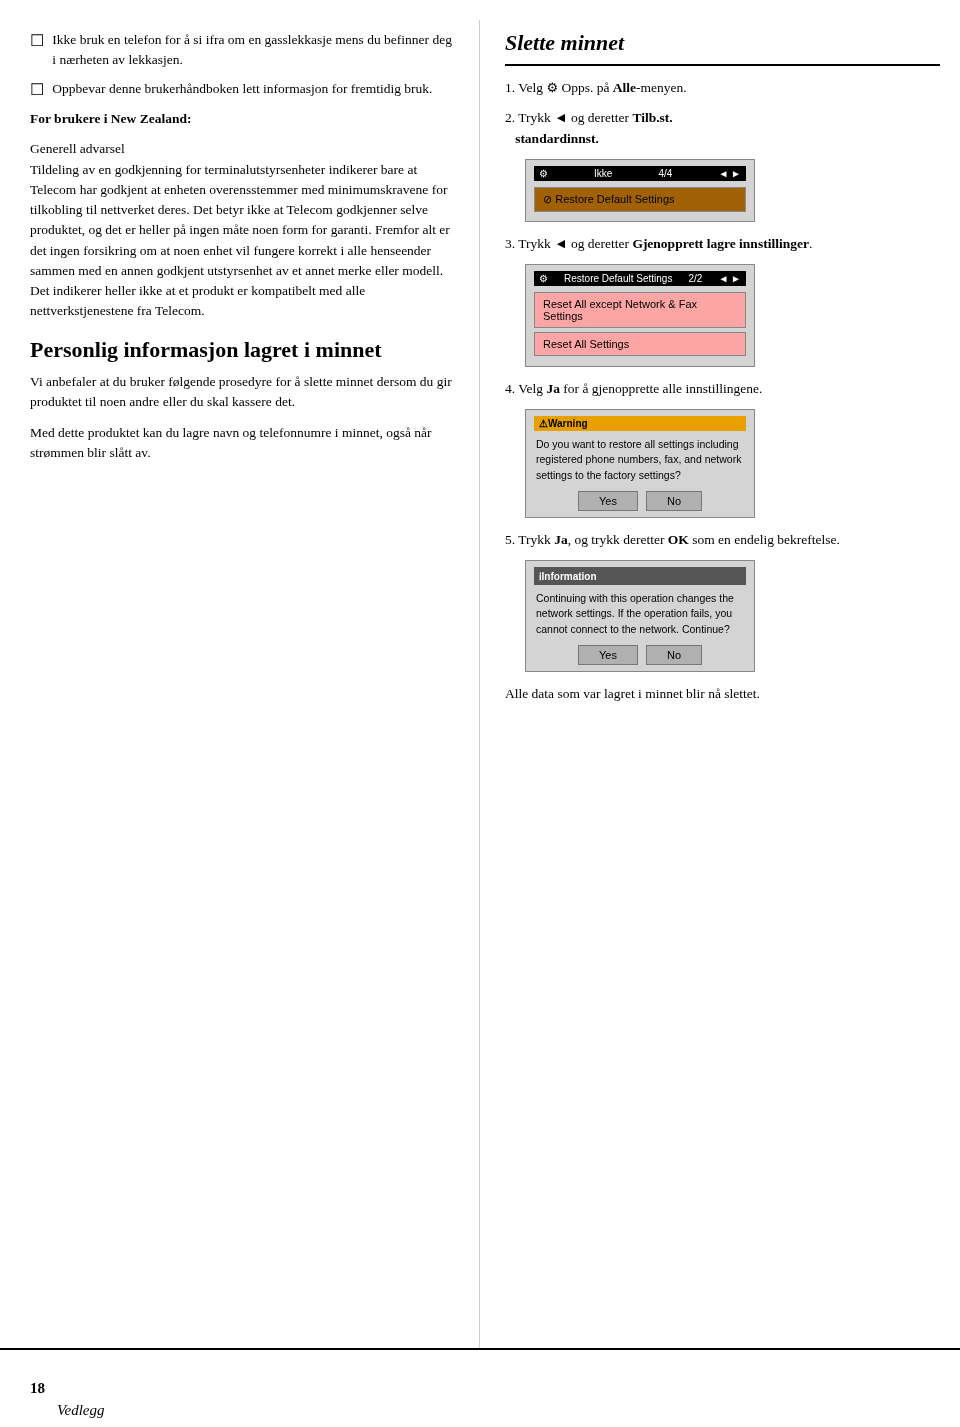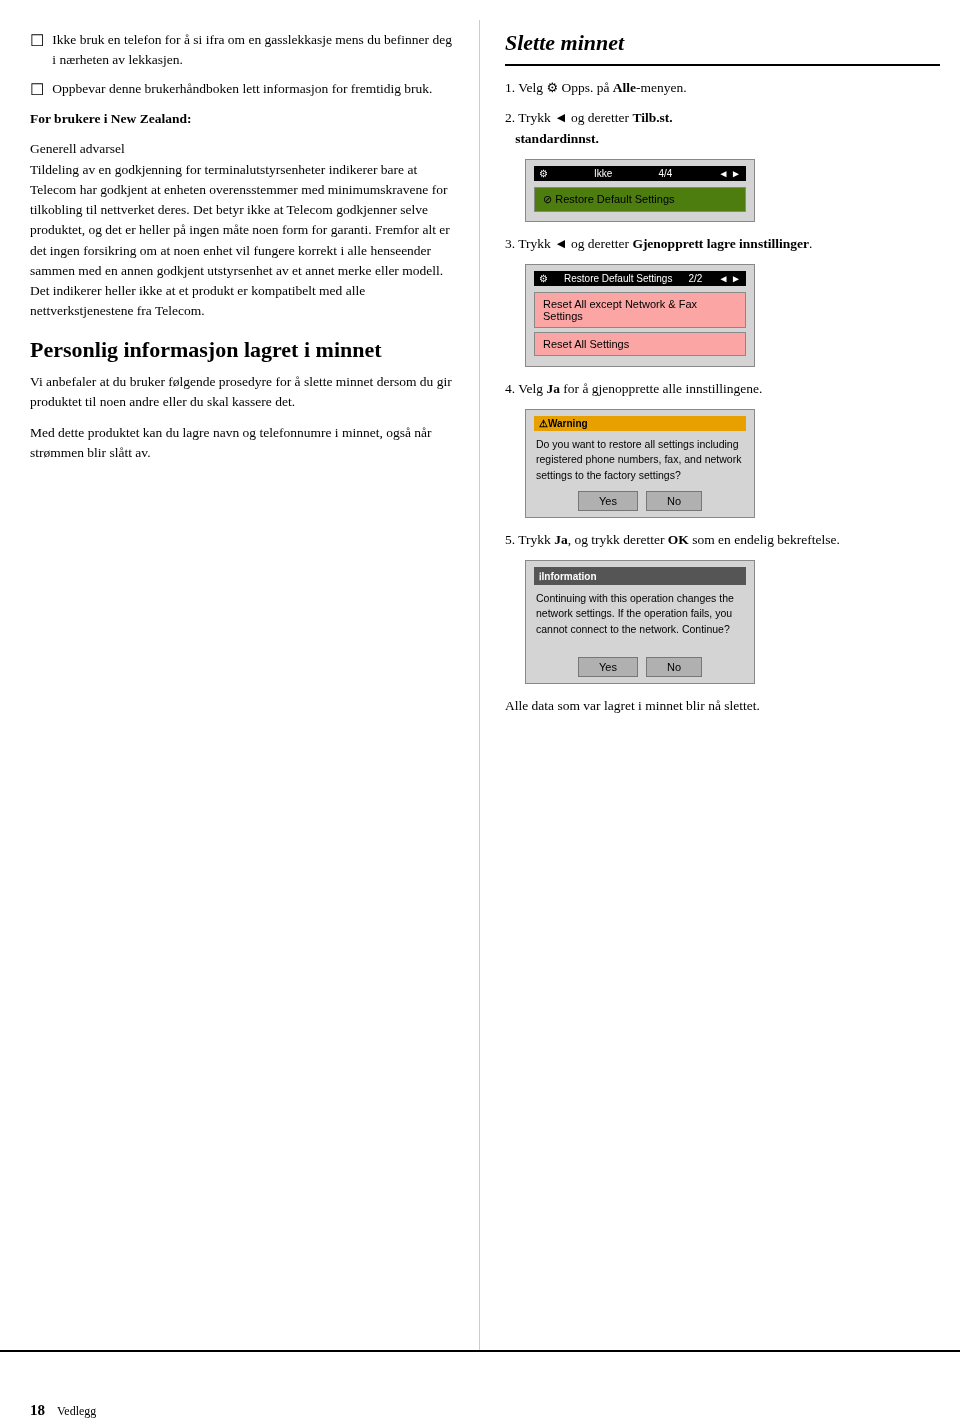--- a/index.html
+++ b/index.html
@@ -27,31 +27,32 @@
       padding: 10px 20px 10px 30px;
       border-right: 1px solid #ccc;
     }
     .right-col {
       width: 480px;
       padding: 10px 20px 10px 25px;
     }
     .footer {
       border-top: 2px solid #000;
       display: flex;
-      align-items: flex-end;
+      align-items: center;
       padding: 8px 30px;
       margin-top: auto;
     }
     .footer-page-num {
       font-size: 15px;
       font-weight: bold;
       margin-right: 12px;
     }
     .footer-label {
-      font-size: 12px;
+      font-size: 15px;
+      font-style: italic;
       margin-top: 44px;
     }
 
     
     .section-block {
       margin-bottom: 14px;
     }
     .checkbox-item {
       display: flex;
       align-items: flex-start;
@@ -125,21 +126,21 @@
       border: 1px solid #888;
       padding: 5px 8px;
       margin-bottom: 4px;
       font-size: 11px;
       font-family: Arial, sans-serif;
       cursor: default;
       display: flex;
       align-items: center;
     }
     .screen-restore {
-      background: #4d7c0f;
+      background: #a16207;
       border: 1px solid #888;
       padding: 5px 8px;
       margin-bottom: 3px;
       font-size: 11px;
       font-family: Arial, sans-serif;
     }
 
     
     .warning-screen {
       border: 1px solid #888;
@@ -196,21 +197,21 @@
       background: #555;
       color: #fff;
       padding: 2px 5px;
       margin-bottom: 6px;
       font-size: 10px;
       font-weight: bold;
     }
     .info-body {
       font-size: 10.5px;
       line-height: 1.45;
-      margin-bottom: 20px;
+      margin-bottom: 8px;
       padding: 0 2px;
     }
     .info-buttons {
       display: flex;
       gap: 8px;
       justify-content: center;
       margin-top: 6px;
     }
     .info-btn {
       background: #b0b0b0;

